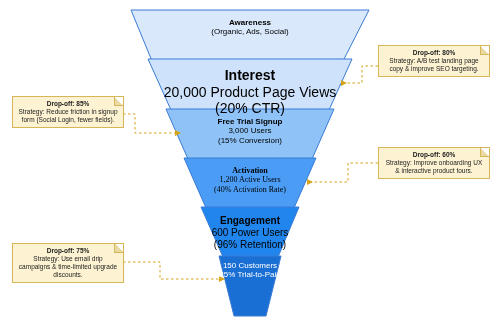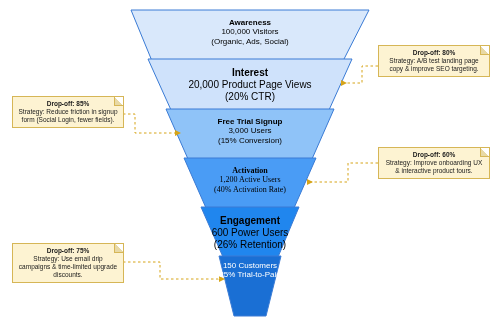--- a/index.html
+++ b/index.html
@@ -103,46 +103,45 @@
 
     <path d="M113,114 L135,114 L135,133 L175,133" fill="none" stroke="#d6a419" stroke-width="1" stroke-dasharray="2.5,2.5" marker-end="url(#arrow-right)"></path>
 
     <path d="M378,163 L348,163 L348,182 L307,182" fill="none" stroke="#d6a419" stroke-width="1" stroke-dasharray="2.5,2.5" marker-end="url(#arrow-left)"></path>
 
     <path d="M113,262 L160,262 L160,279 L219,279" fill="none" stroke="#d6a419" stroke-width="1" stroke-dasharray="2.5,2.5" marker-end="url(#arrow-right)"></path>
   </svg>
 
   <div class="stage-label" style="left:160px; top:18px; width:180px; font-size:8px; color:#000000;">
     <span class="stage-title">Awareness</span>
-    <span class="stage-value">100,000 Visitors</span>
     <span class="stage-sub">(Organic, Ads, Social)</span>
   </div>
 
-  <div class="stage-label" style="left:160px; top:67px; width:180px; font-size:10px; color:#000000;">
+  <div class="stage-label" style="left:160px; top:67px; width:180px; font-size:14px; color:#000000;">
     <span class="stage-title">Interest</span>
     <span class="stage-value">20,000 Product Page Views</span>
     <span class="stage-sub">(20% CTR)</span>
   </div>
 
   <div class="stage-label" style="left:170px; top:117px; width:160px; font-size:8px; color:#000000;">
     <span class="stage-title">Free Trial Signup</span>
     <span class="stage-value">3,000 Users</span>
     <span class="stage-sub">(15% Conversion)</span>
   </div>
 
   <div class="stage-label" style="left:175px; top:166px; width:150px; font-size:8px; color:#000000;font-family:Liberation Serif, serif;">
     <span class="stage-title">Activation</span>
     <span class="stage-value">1,200 Active Users</span>
     <span class="stage-sub">(40% Activation Rate)</span>
   </div>
 
   <div class="stage-label" style="left:185px; top:215px; width:130px; font-size:10px; color:#000000;">
     <span class="stage-title">Engagement</span>
     <span class="stage-value">600 Power Users</span>
-    <span class="stage-sub">(26% Retention)</span>
+    <span class="stage-sub">(96% Retention)</span>
   </div>
 
   <div class="stage-label" style="left:212px; top:261px; width:76px; font-size:8px; color:#ffffff;">
     <span class="stage-value">150 Customers</span>
     <span class="stage-sub">(25% Trial-to-Paid)</span>
   </div>
 
   <div class="note" style="left:378px; top:45px; width:112px; font-size:6.5px;">
     <span class="note-fold"></span>
     <span class="note-title">Drop-off: 80%</span>

